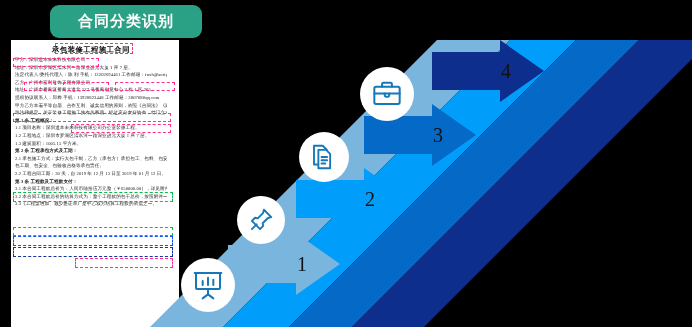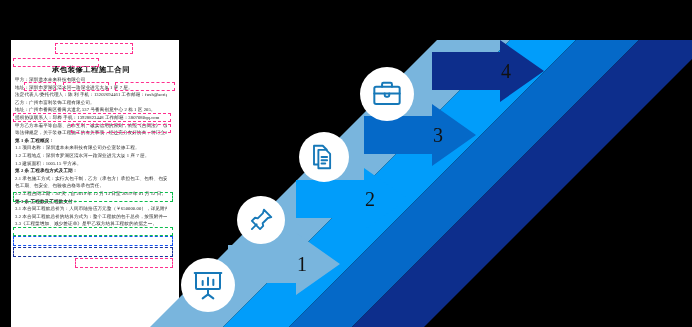--- a/index.html
+++ b/index.html
@@ -25,21 +25,20 @@
   #doc{
     position:absolute;left:11px;top:40px;
     width:168px;height:287px;
     background:#ffffff;
     overflow:hidden;
   }
   #doc-inner{
     position:absolute;inset:0;
     padding:3px 12px 0 4px;
     box-sizing:border-box;
-    margin-top:20px;
   }
   .doc-title{
     text-align:center;
     font-size:7.4px;
     color:#111;
     font-family:"Liberation Serif","DejaVu Serif",serif;
     font-weight:bold;
     letter-spacing:.4px;
     margin:2px 0 1px 0;
     white-space:nowrap;
@@ -80,20 +79,23 @@
     display:flex;align-items:center;justify-content:center;
     box-sizing:border-box;
   }
   .badge svg{display:block;}
 </style>
 </head>
 <body>
 
 <div id="stage">
 
+  <div id="title-pill">
+    <span>合同分类识别</span>
+  </div>
 
   <div id="doc">
     <div id="doc-inner">
       <div class="doc-title">承包装修工程施工合同</div>
       <div class="doc-line">甲方：深圳道本未来科技有限公司</div>
       <div class="doc-line">地址：深圳市罗湖区清水河一路深业进元大厦 1 座 7 层。</div>
       <div class="doc-line">法定代表人/委托代理人：陈 利    手机：13202694461    工作邮箱：fuxh@aorigin.com</div>
       <div class="doc-line">乙方：广州市富利装饰工程有限公司。</div>
       <div class="doc-line">地址：广州市番禺区番禺大道北 537 号番禺创意中心 2 栋 1 区 205。</div>
       <div class="doc-line">授权协议联系人：邱桦    手机：13928823448    工作邮箱：3807080qq.com</div>

